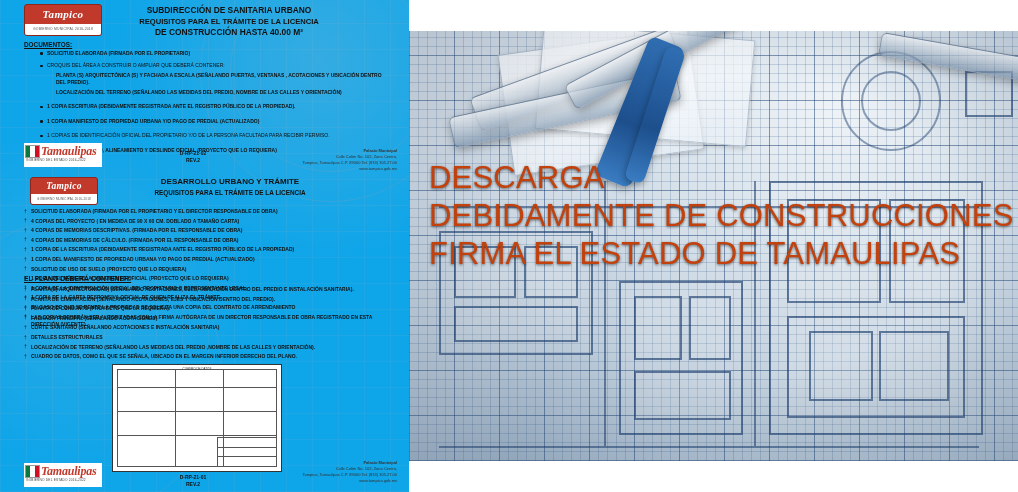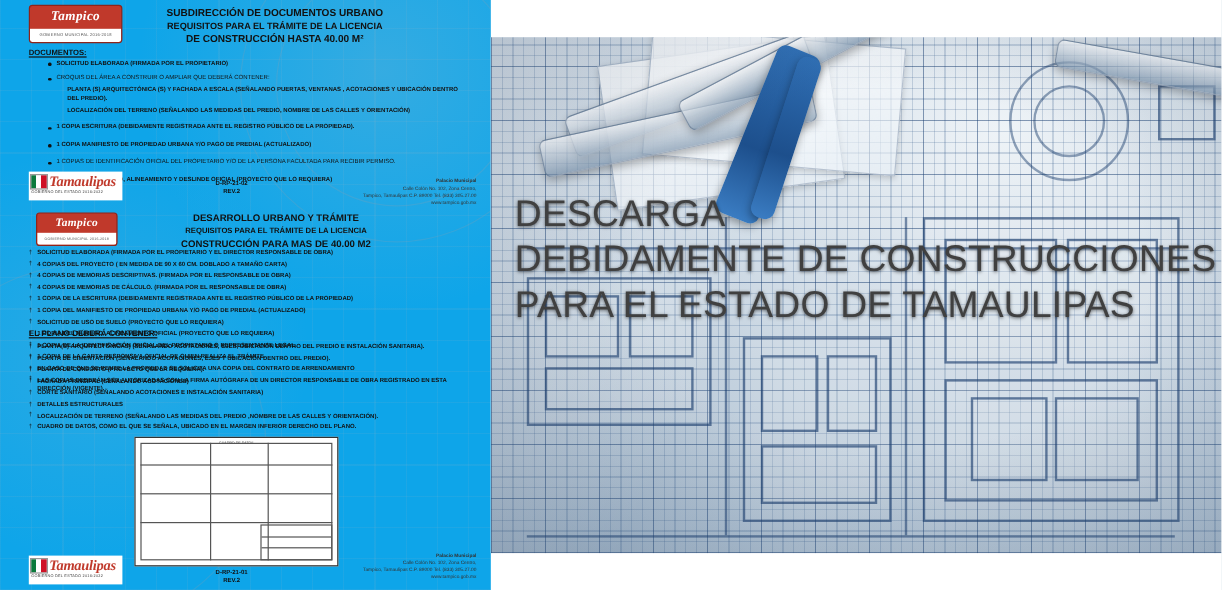--- a/index.html
+++ b/index.html
@@ -176,21 +176,21 @@
   }
   .paper-sheet{
     position:absolute;
     background:linear-gradient(160deg, rgba(255,255,255,.85), rgba(235,242,248,.55));
     border:1px solid rgba(120,140,165,.5);
     box-shadow:0 2px 5px rgba(0,0,0,.18);
   }
 
   .overlay-text{
     position:absolute;left:20px;top:128px;width:580px;
-    color:#404040;
+    color:#c2410c;
     font-size:31px;line-height:38px;
     font-family:"Liberation Sans", sans-serif;
     letter-spacing:.2px;
     text-shadow:0 1px 3px rgba(0,0,0,.55);
   }
   .overlay-text div{white-space:nowrap;}
 </style>
 </head>
 <body>
 
@@ -203,21 +203,21 @@
       <div class="wm-arc" style="left:-80px;top:220px;width:300px;height:300px;"></div>
     </div>
 
     <div class="doc doc1">
       <div class="hdr">
         <div class="logo">
           <div class="lg-top">Tampico</div>
           <div class="lg-bot">GOBIERNO MUNICIPAL 2016-2018</div>
         </div>
         <div class="title">
-          <div class="t1">SUBDIRECCIÓN DE DOCUMENTOS URBANO</div>
+          <div class="t1">SUBDIRECCIÓN DE SANITARIA URBANO</div>
           <div class="t2">REQUISITOS PARA EL TRÁMITE DE LA LICENCIA</div>
           <div class="t3">DE CONSTRUCCIÓN HASTA 40.00 M²</div>
         </div>
       </div>
 
       <div class="section-label" style="top:41px;">DOCUMENTOS:</div>
 
       <div class="lines" style="top:50px;">
         <div class="ln bullet"><span class="b">SOLICITUD ELABORADA (FIRMADA POR EL PROPIETARIO)</span></div>
         <div class="ln bullet" style="margin-top:5px;"><span>CROQUIS DEL ÁREA A CONSTRUIR O AMPLIAR QUE DEBERÁ CONTENER:</span></div>
@@ -250,21 +250,20 @@
 
     <div class="doc doc2">
       <div class="hdr">
         <div class="logo small" style="left:30px;top:5px;">
           <div class="lg-top">Tampico</div>
           <div class="lg-bot">GOBIERNO MUNICIPAL 2016-2018</div>
         </div>
         <div class="title" style="left:110px;top:4px;width:240px;">
           <div class="t1" style="font-size:8px;">DESARROLLO URBANO Y TRÁMITE</div>
           <div class="t2" style="font-size:6.4px;">REQUISITOS PARA EL TRÁMITE DE LA LICENCIA</div>
-          <div class="t3" style="font-size:8px;">CONSTRUCCIÓN  PARA MAS DE 40.00 M2</div>
         </div>
       </div>
 
       <div class="lines" style="left:24px;top:36px;width:366px;">
         <div class="ln tick"><span class="b">SOLICITUD ELABORADA (FIRMADA POR EL PROPIETARIO Y EL DIRECTOR RESPONSABLE DE OBRA)</span></div>
         <div class="ln tick"><span class="b">4 COPIAS DEL PROYECTO ( EN MEDIDA DE 90 X 60 CM. DOBLADO A TAMAÑO CARTA)</span></div>
         <div class="ln tick"><span class="b">4 COPIAS DE MEMORIAS DESCRIPTIVAS. (FIRMADA POR EL RESPONSABLE DE OBRA)</span></div>
         <div class="ln tick"><span class="b">4 COPIAS DE MEMORIAS DE CÁLCULO. (FIRMADA POR EL RESPONSABLE DE OBRA)</span></div>
         <div class="ln tick"><span class="b">1 COPIA DE LA ESCRITURA (DEBIDAMENTE REGISTRADA ANTE EL REGISTRO PÚBLICO DE LA PROPIEDAD)</span></div>
         <div class="ln tick"><span class="b">1 COPIA DEL MANIFIESTO DE PROPIEDAD URBANA Y/O PAGO DE PREDIAL (ACTUALIZADO)</span></div>
@@ -357,17 +356,17 @@
     <div class="roll-shade" style="left:150px;top:8px;width:190px;height:26px;transform:rotate(-28deg);"></div>
     <div class="blue-tube" style="left:212px;top:6px;width:38px;height:150px;transform:rotate(22deg);"></div>
     <div class="blue-tube" style="left:236px;top:14px;width:20px;height:140px;transform:rotate(18deg);"></div>
     <div class="roll-shade" style="left:470px;top:14px;width:150px;height:22px;transform:rotate(10deg);"></div>
 
     <div class="vignette"></div>
 
     <div class="overlay-text">
       <div>DESCARGA</div>
       <div>DEBIDAMENTE DE CONSTRUCCIONES</div>
-      <div>PARA EL ESTADO DE TAMAULIPAS</div>
+      <div>FIRMA EL ESTADO DE TAMAULIPAS</div>
     </div>
   </div>
 
 </div>
 
 </body></html>

